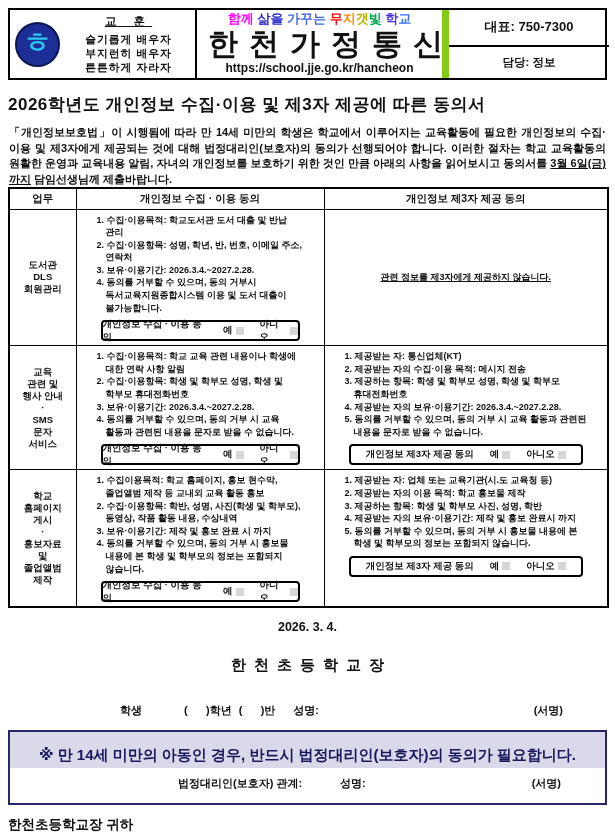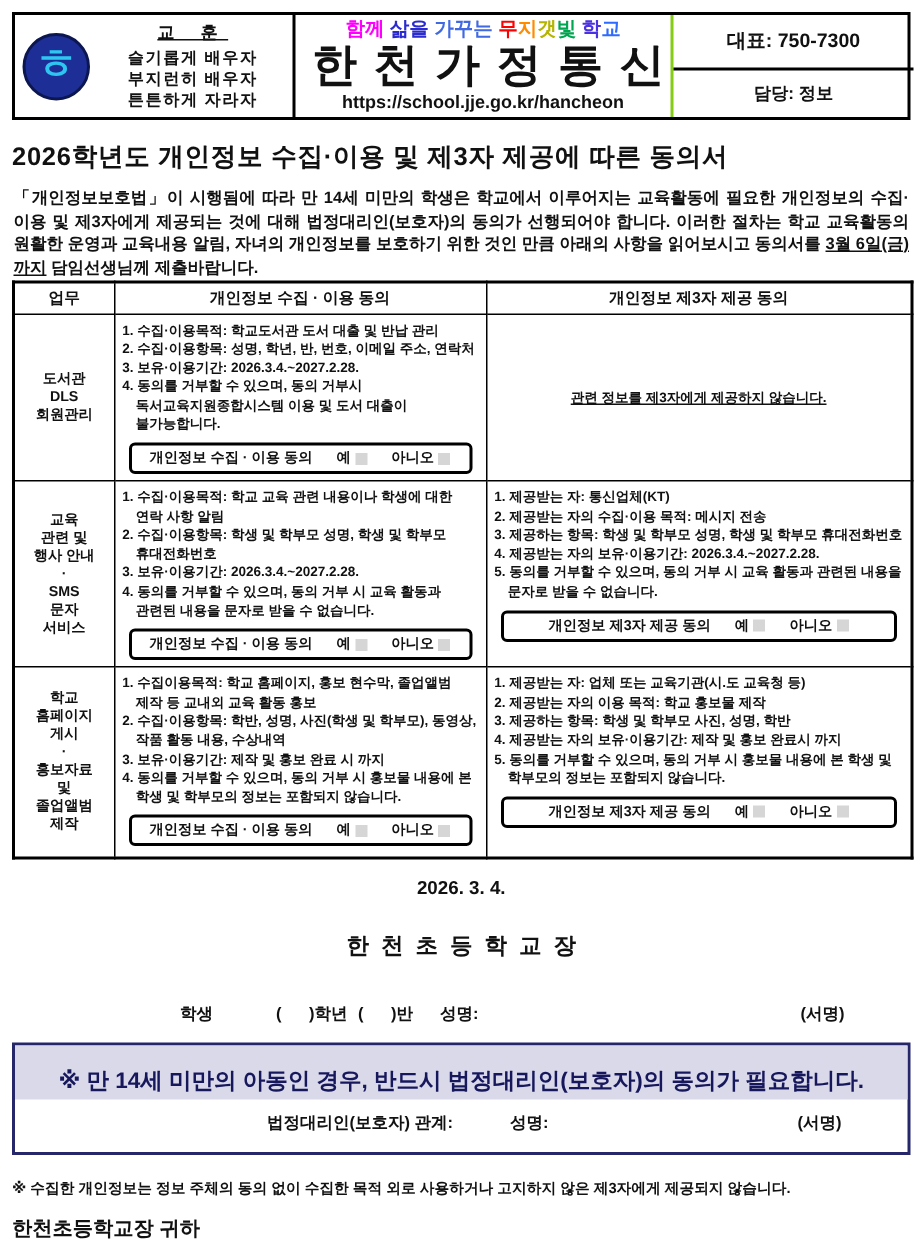--- a/index.html
+++ b/index.html
@@ -7,39 +7,39 @@
   .page{position:relative;width:615px;height:837px;overflow:hidden;box-sizing:border-box;padding:8px 8px 0;}
 
   
   .masthead{display:grid;grid-template-columns:185px 254px 160px;height:72px;border:2px solid #000;box-sizing:border-box;}
   .m-left{display:flex;align-items:center;padding:3px 5px;gap:7px;box-sizing:border-box;}
   .logo{width:45px;height:45px;min-width:45px;border-radius:50%;background:#1d2f96;border:2px solid #0c1650;display:flex;align-items:center;justify-content:center;box-sizing:border-box;}
   .logo-glyph{color:#2ec6f0;font-size:28px;font-weight:bold;line-height:1;margin-top:-3px;}
   .motto{flex:1;text-align:center;font-weight:bold;}
   .motto-title{font-size:11.5px;text-decoration:underline;letter-spacing:7px;margin-bottom:3px;}
   .motto-line{font-size:10.8px;letter-spacing:1px;line-height:14px;}
-  .m-center{border-left:2px solid #000;border-right:2px solid #84cc16;text-align:center;display:flex;flex-direction:column;overflow:hidden;}
+  .m-center{border-left:2px solid #000;border-right:7px solid #84cc16;text-align:center;display:flex;flex-direction:column;overflow:hidden;}
   .slogan{font-size:13px;font-weight:bold;line-height:15px;margin-top:1px;white-space:nowrap;}
   .school-title{font-size:30px;font-weight:bold;letter-spacing:11px;line-height:35px;text-indent:11px;white-space:nowrap;}
   .school-url{font-size:12px;font-weight:bold;line-height:15px;text-align:center;}
   .m-right{display:flex;flex-direction:column;font-weight:bold;}
   .m-right-top{flex:1.1;border-bottom:2px solid #000;display:flex;align-items:center;justify-content:center;font-size:13px;}
   .m-right-bottom{flex:1;display:flex;align-items:center;justify-content:center;font-size:11.5px;}
 
   
   .doc-title{text-align:left;font-size:17px;font-weight:bold;margin-top:13px;letter-spacing:0.5px;}
   .intro{font-size:11px;line-height:15.5px;text-align:justify;margin:9px 1px 0;font-weight:600;word-break:keep-all;}
   .deadline{font-weight:bold;text-decoration:underline;}
 
   
   .consent-table{border-collapse:collapse;table-layout:fixed;width:599px;margin-top:0;border:2px solid #000;}
   .consent-table th,.consent-table td{border:1px solid #000;box-sizing:border-box;}
   .consent-table th{font-size:10.5px;font-weight:bold;height:21px;padding:1px;}
   td.task{text-align:center;font-weight:bold;font-size:9.5px;line-height:12px;vertical-align:middle;padding:2px;}
-  td.content{vertical-align:top;padding:4px 5px 3px;}
+  td.content{vertical-align:top;padding:4px 20px 3px;}
   td.mid{vertical-align:middle;text-align:center;text-decoration:underline;}
   .item{font-size:9px;line-height:12.6px;padding-left:9px;text-indent:-9px;font-weight:600;word-break:keep-all;}
   .consent-box{border:2px solid #000;border-radius:4px;margin:6px 4px 1px;height:17px;display:flex;align-items:center;justify-content:center;gap:16px;font-size:9.5px;font-weight:bold;}
   .cb-opt{display:flex;align-items:center;}
   .cb{display:inline-block;width:8px;height:8px;background:#d6d6d6;margin-left:3px;}
   .center-note{font-size:9px;font-weight:600;}
 
   
   .date-line{text-align:center;font-weight:bold;font-size:12.5px;margin-top:12px;}
   .principal{text-align:center;font-weight:bold;font-size:15px;letter-spacing:8px;text-indent:8px;margin-top:22px;}
@@ -238,16 +238,15 @@
 
   <div class="guardian-box">
     <div class="guardian-notice">※ 만 14세 미만의 아동인 경우, 반드시 법정대리인(보호자)의 동의가 필요합니다.</div>
     <div class="guardian-row">
       <span>법정대리인(보호자) 관계:</span>
       <span class="gr-name">성명:</span>
       <span class="gr-sign">(서명)</span>
     </div>
   </div>
 
-  <div class="footnote">※ 수집한 개인정보는 정보 주체의 동의 없이 수집한 목적 외로 사용하거나 고지하지 않은 제3자에게 제공되지 않습니다.</div>
   <div class="addressee">한천초등학교장 귀하</div>
 
 </div>
 
 </body></html>

